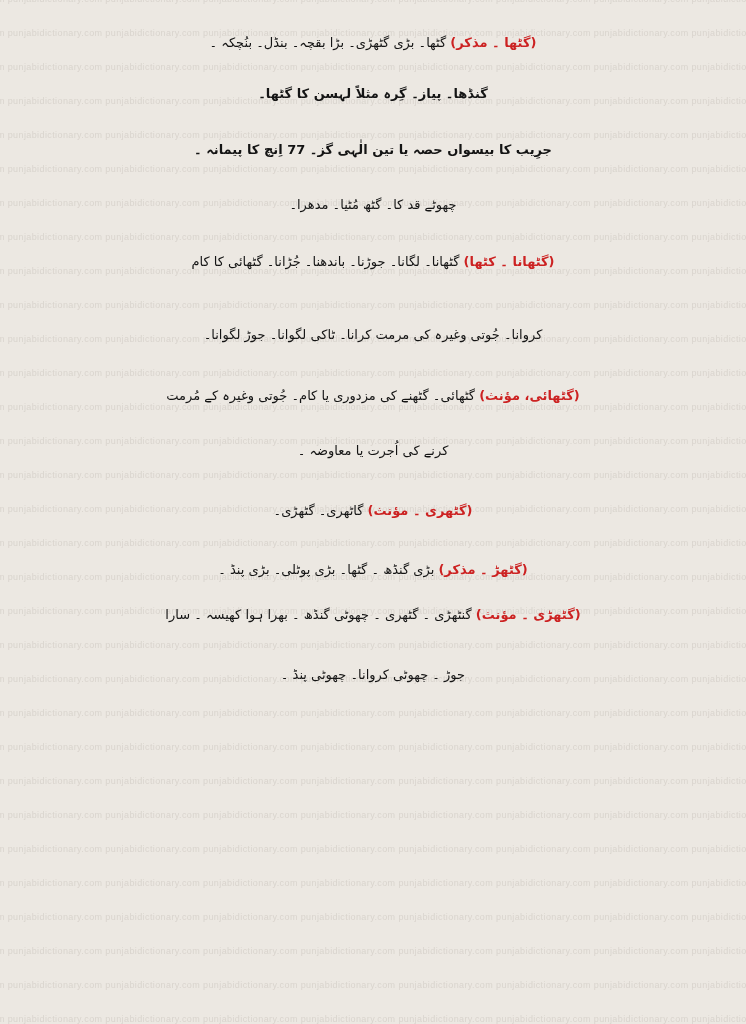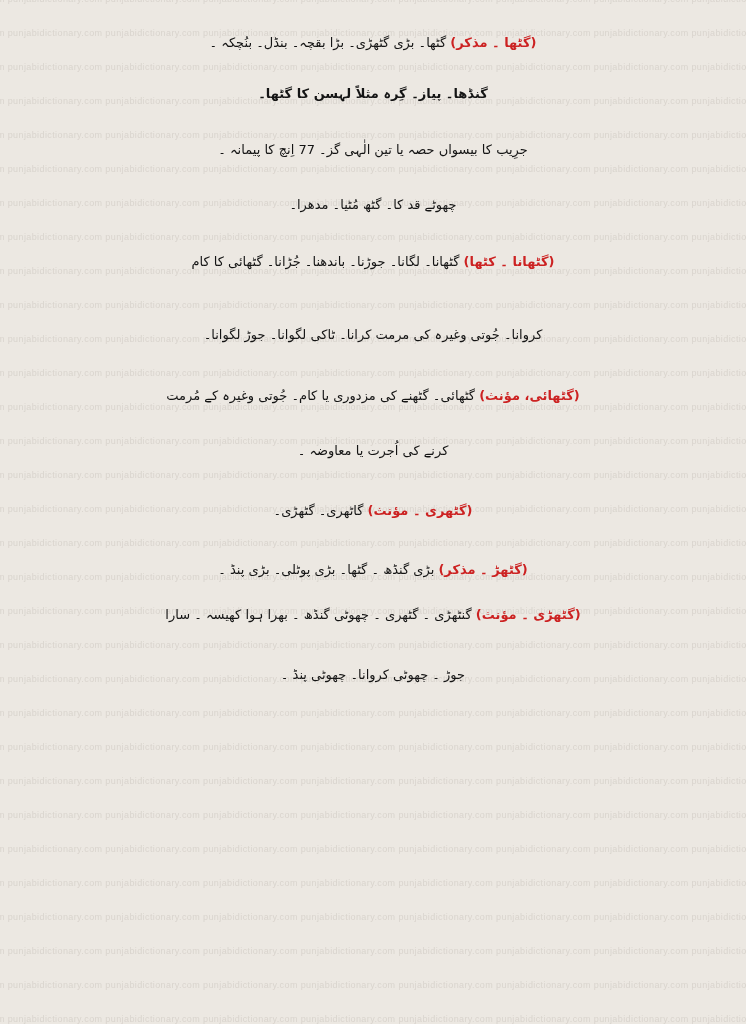--- a/index.html
+++ b/index.html
@@ -56,21 +56,21 @@
     font-weight: bold;
     white-space: nowrap;
   }
   .entry .body {
     color: #141414;
   }
 
   
   .e0  { margin-top: 4px; }
   .e1  { margin-top: 26px; font-weight: bold; }
-  .e2  { margin-top: 30px; }
+  .e2  { margin-top: 30px; font-weight: bold; }
   .e3  { margin-top: 30px; }
   .e4  { margin-top: 32px; }
   .e5  { margin-top: 47px; }
   .e6  { margin-top: 36px; }
   .e7  { margin-top: 30px; }
   .e8  { margin-top: 26px; }
   .e9  { margin-top: 34px; }
   .e10 { margin-top: 20px; }
 
   .line { display: block; }

